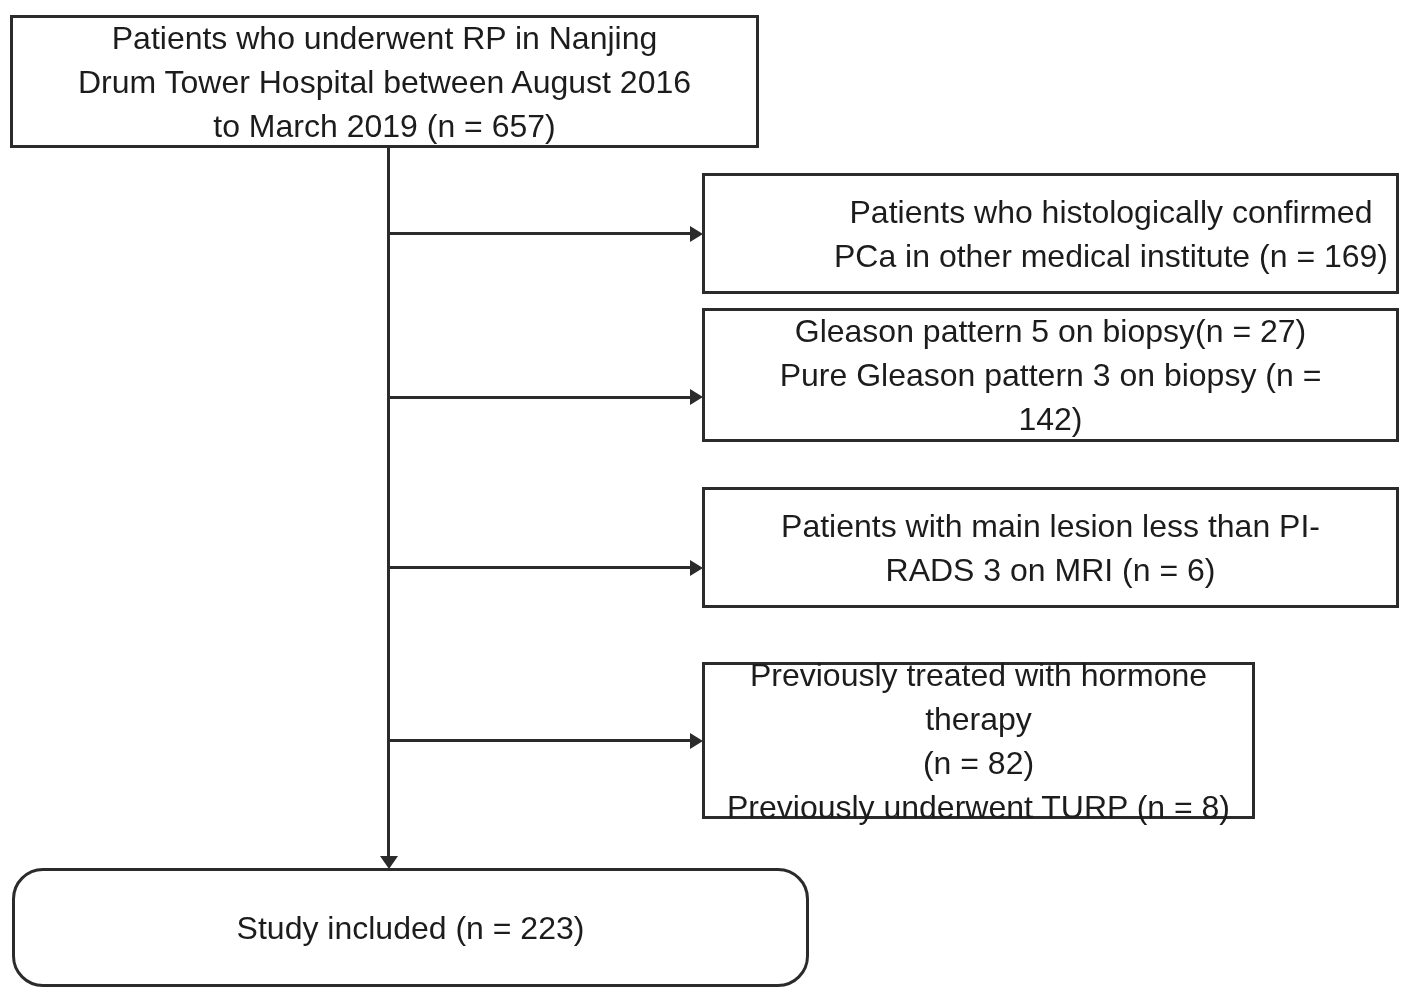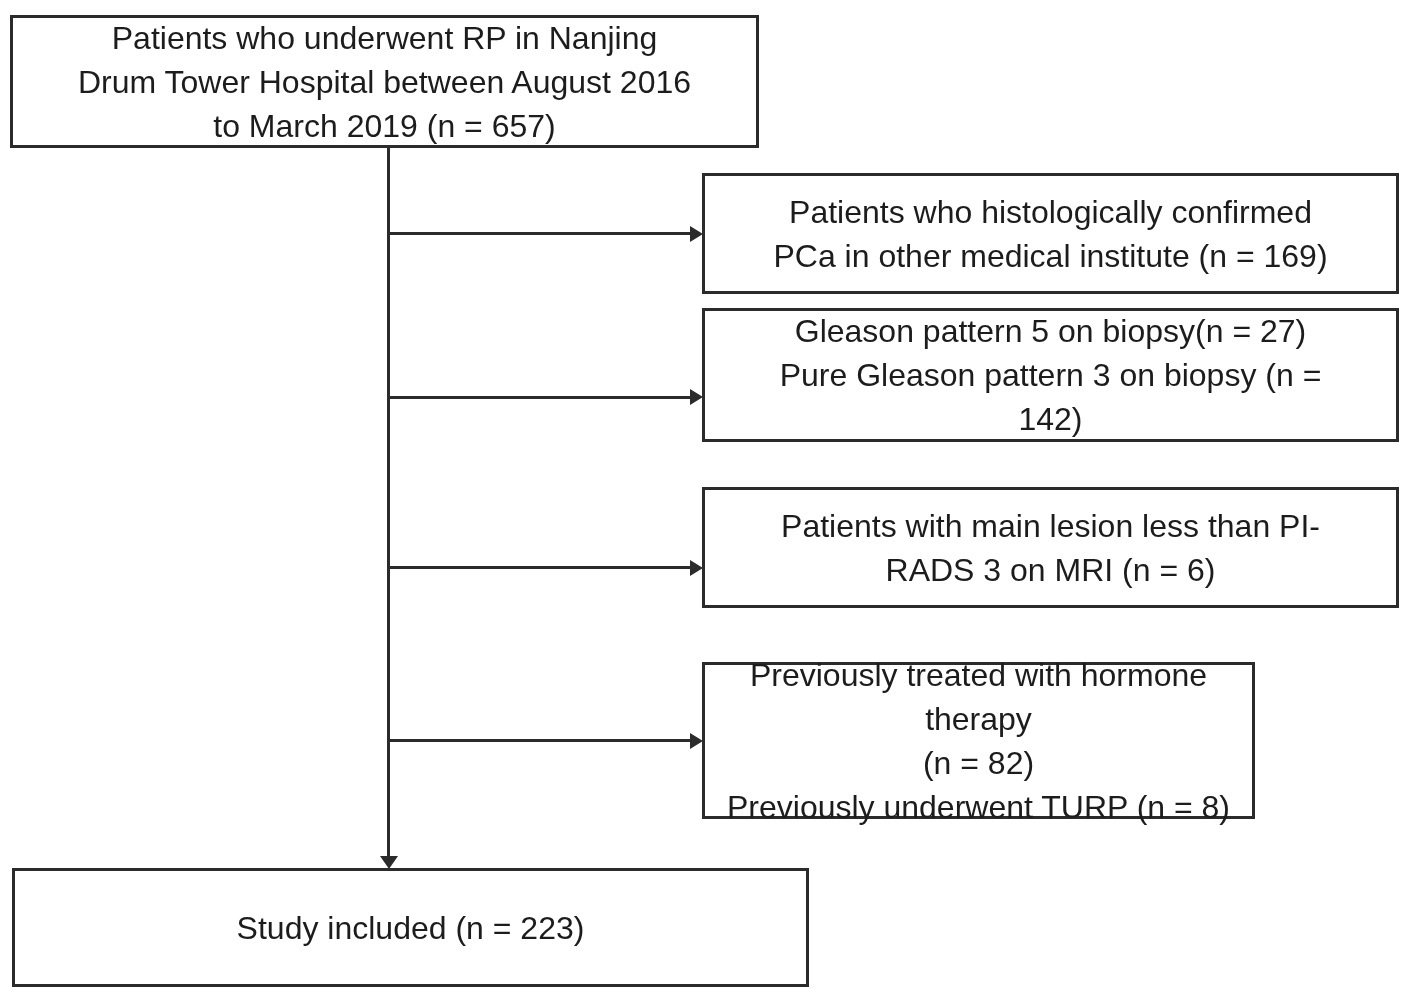--- a/index.html
+++ b/index.html
@@ -47,25 +47,25 @@
     position: absolute;
     width: 0;
     height: 0;
     border-left: 9px solid transparent;
     border-right: 9px solid transparent;
     border-top: 13px solid #2b2b2b;
   }
 
   
   #box-source  { left: 10px;  top: 15px;  width: 749px; height: 133px; }
-  #box-excl-1  { left: 702px; top: 173px; width: 697px; height: 121px; }
+  #box-excl-1  { left: 702px; top: 173px; width: 697px; height: 121px; justify-content: flex-end; }
   #box-excl-2  { left: 702px; top: 308px; width: 697px; height: 134px; }
   #box-excl-3  { left: 702px; top: 487px; width: 697px; height: 121px; }
   #box-excl-4  { left: 702px; top: 662px; width: 553px; height: 157px; }
-  #box-result  { left: 12px;  top: 868px; width: 797px; height: 119px; }
+  #box-result  { left: 12px;  top: 868px; width: 797px; height: 119px; border-radius: 31px; }
 
   #vline       { left: 387px; top: 148px; width: 3px;  height: 710px; }
   #branch-1    { left: 387px; top: 232px; width: 304px; height: 3px; }
   #branch-2    { left: 387px; top: 396px; width: 304px; height: 3px; }
   #branch-3    { left: 387px; top: 566px; width: 304px; height: 3px; }
   #branch-4    { left: 387px; top: 739px; width: 304px; height: 3px; }
 
   #arrow-1     { left: 690px; top: 226px; }
   #arrow-2     { left: 690px; top: 389px; }
   #arrow-3     { left: 690px; top: 560px; }

